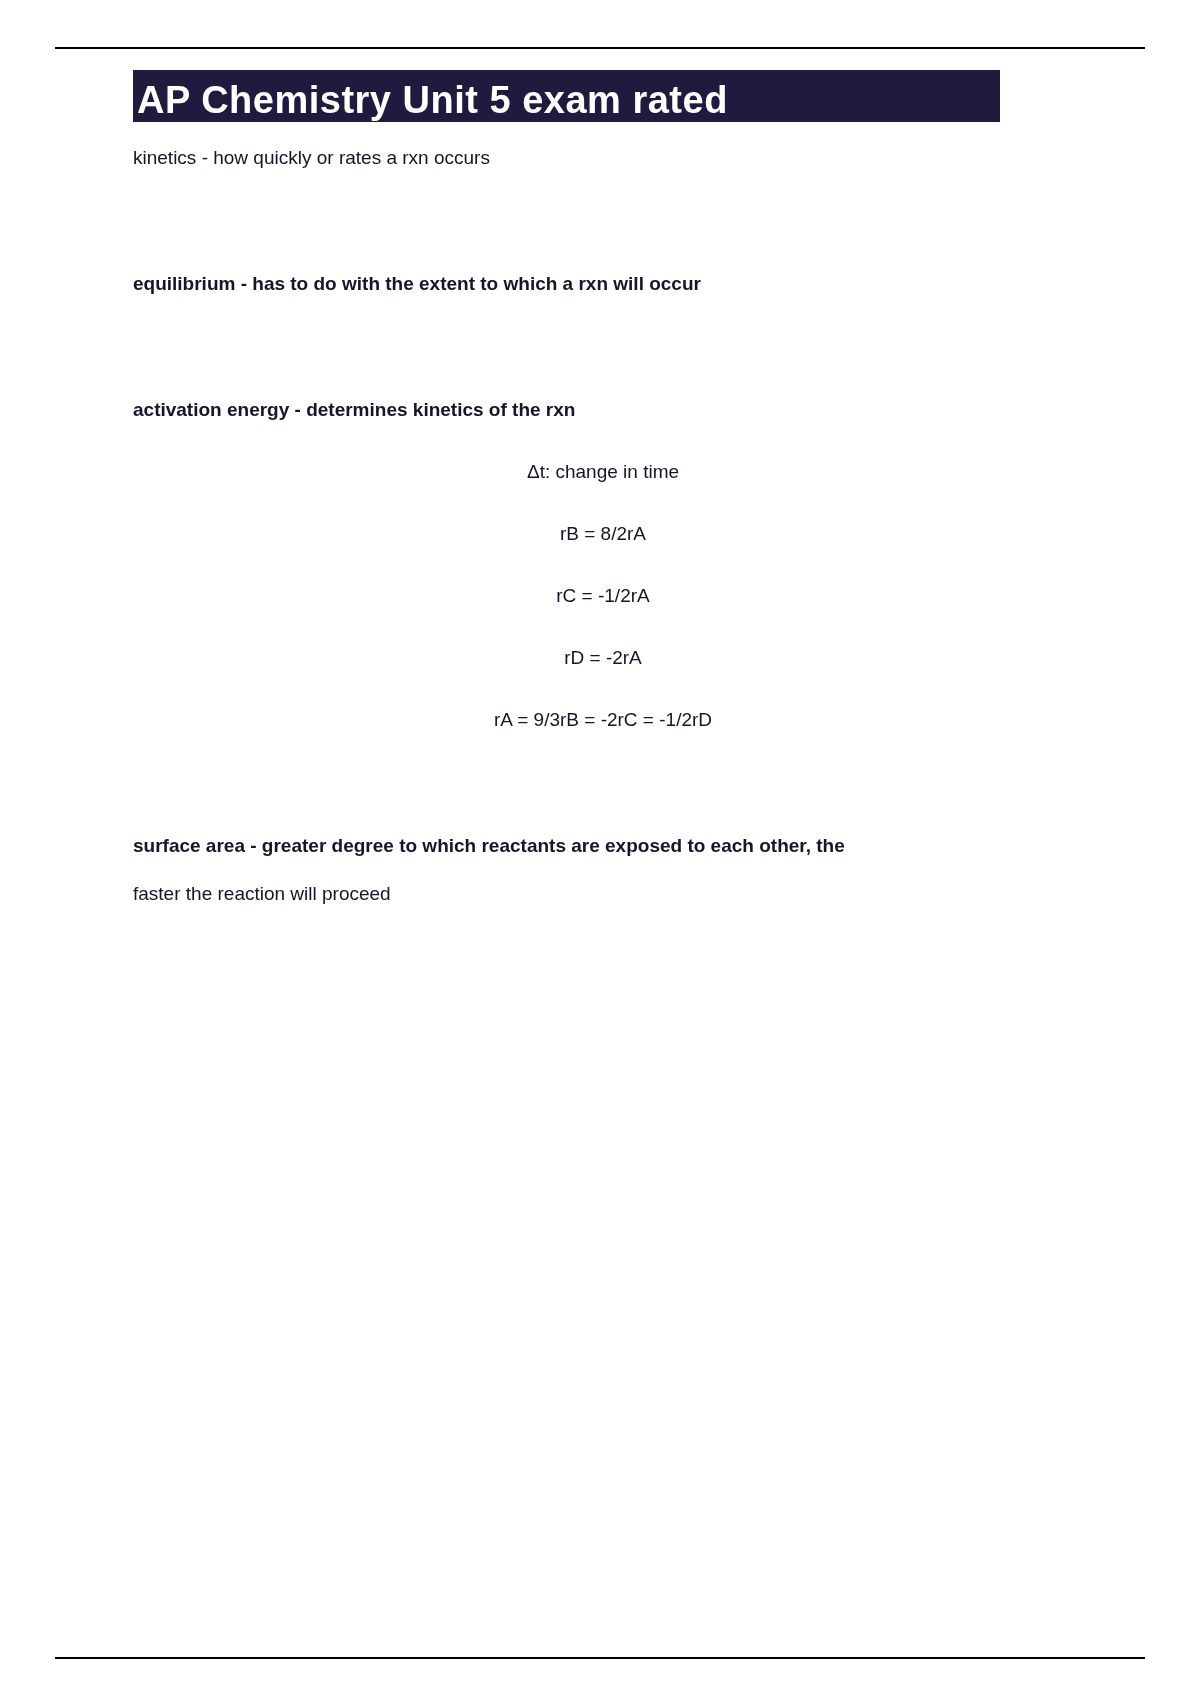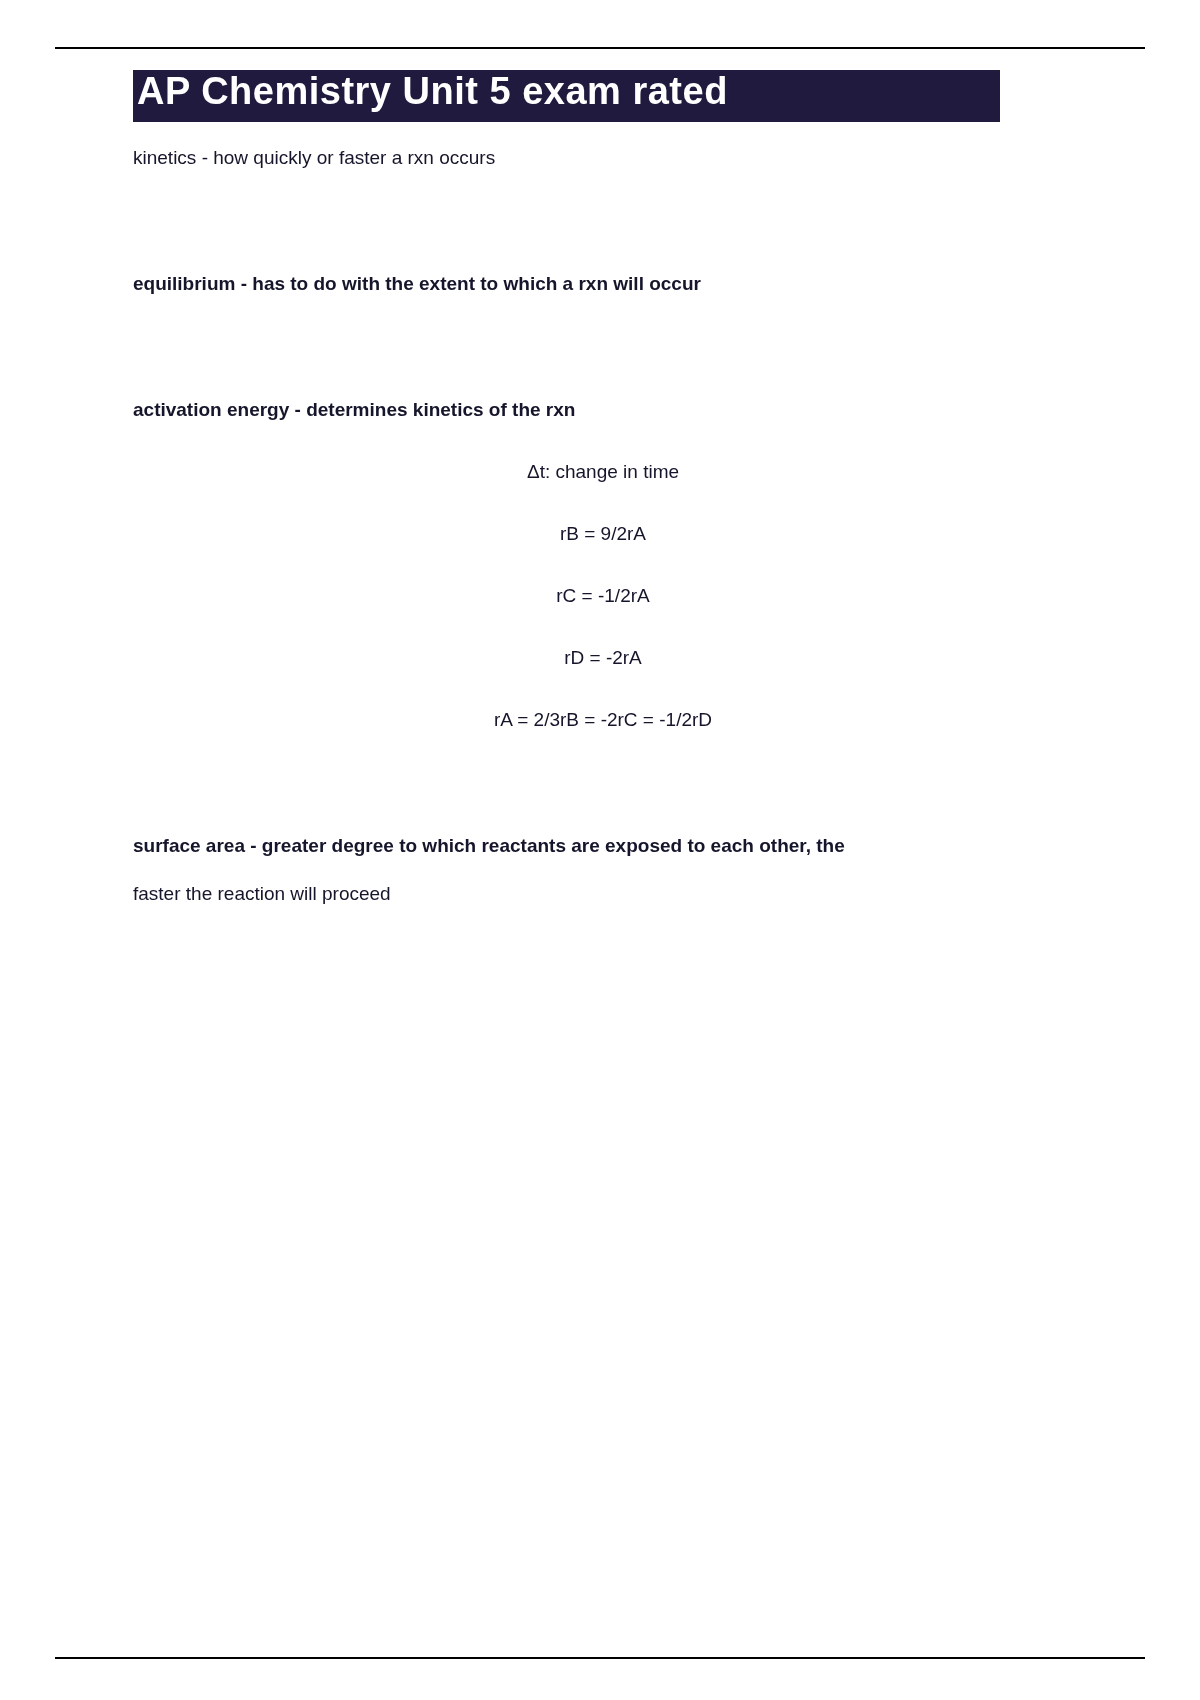--- a/index.html
+++ b/index.html
@@ -28,21 +28,21 @@
   .rule.bottom { top: 1657px; }
 
   .title-bar {
     position: absolute;
     left: 133px;
     top: 70px;
     width: 867px;
     height: 52px;
     background: #1f1a3e;
     display: flex;
-    align-items: flex-start;
+    align-items: flex-end;
     padding-left: 4px;
     box-sizing: border-box;
   }
   .title-bar .title-text {
     color: #ffffff;
     font-size: 38px;
     font-weight: 700;
     letter-spacing: 0.5px;
     white-space: nowrap;
   }
@@ -73,27 +73,27 @@
 
 <div class="page">
 
   <hr class="rule top">
 
   <div class="title-bar">
     <span class="title-text">AP Chemistry Unit 5 exam rated</span>
   </div>
 
   <div class="content">
-    <p class="first">kinetics - how quickly or faster a rxn occurs</p>
+    <p class="first">kinetics - how quickly or rates a rxn occurs</p>
     <p class="group">equilibrium - has to do with the extent to which a rxn will occur</p>
     <p class="group">activation energy - determines kinetics of the rxn</p>
     <p class="cont">Δt: change in time</p>
-    <p class="cont">rB = 9/2rA</p>
+    <p class="cont">rB = 8/2rA</p>
     <p class="cont">rC = -1/2rA</p>
     <p class="cont">rD = -2rA</p>
-    <p class="cont">rA = 2/3rB = -2rC = -1/2rD</p>
+    <p class="cont">rA = 9/3rB = -2rC = -1/2rD</p>
     <p class="group">surface area - greater degree to which reactants are exposed to each other, the</p>
     <p class="wrapline">faster the reaction will proceed</p>
   </div>
 
   <hr class="rule bottom">
 
 </div>
 
 </body></html>

